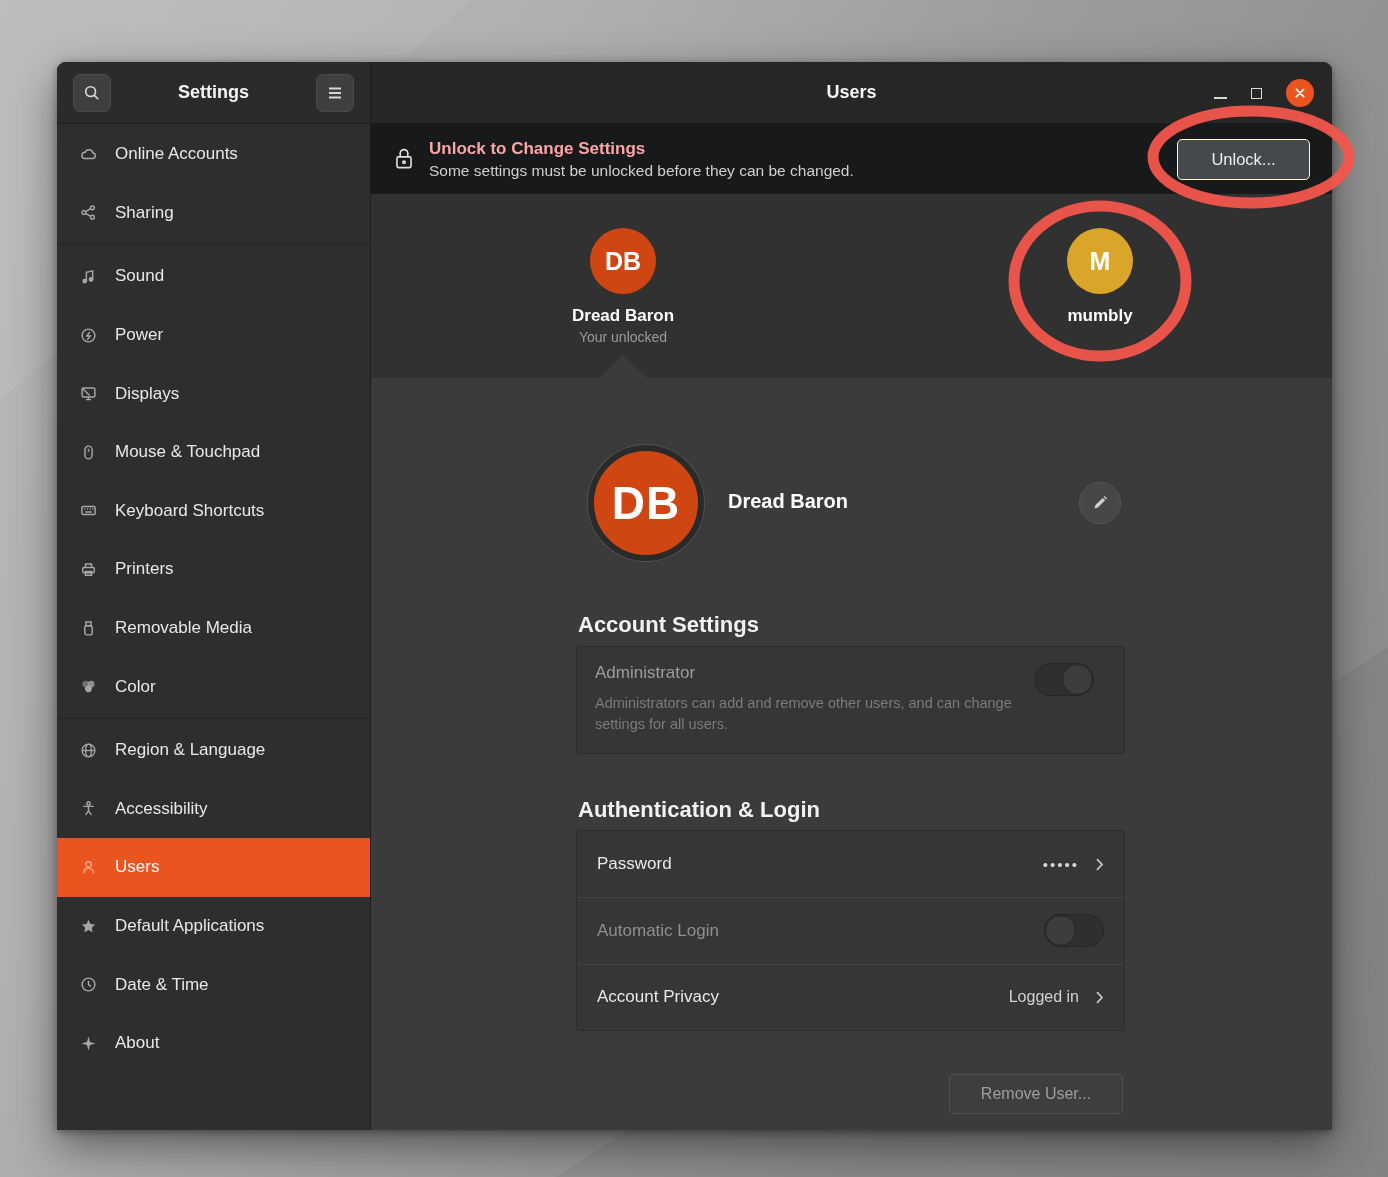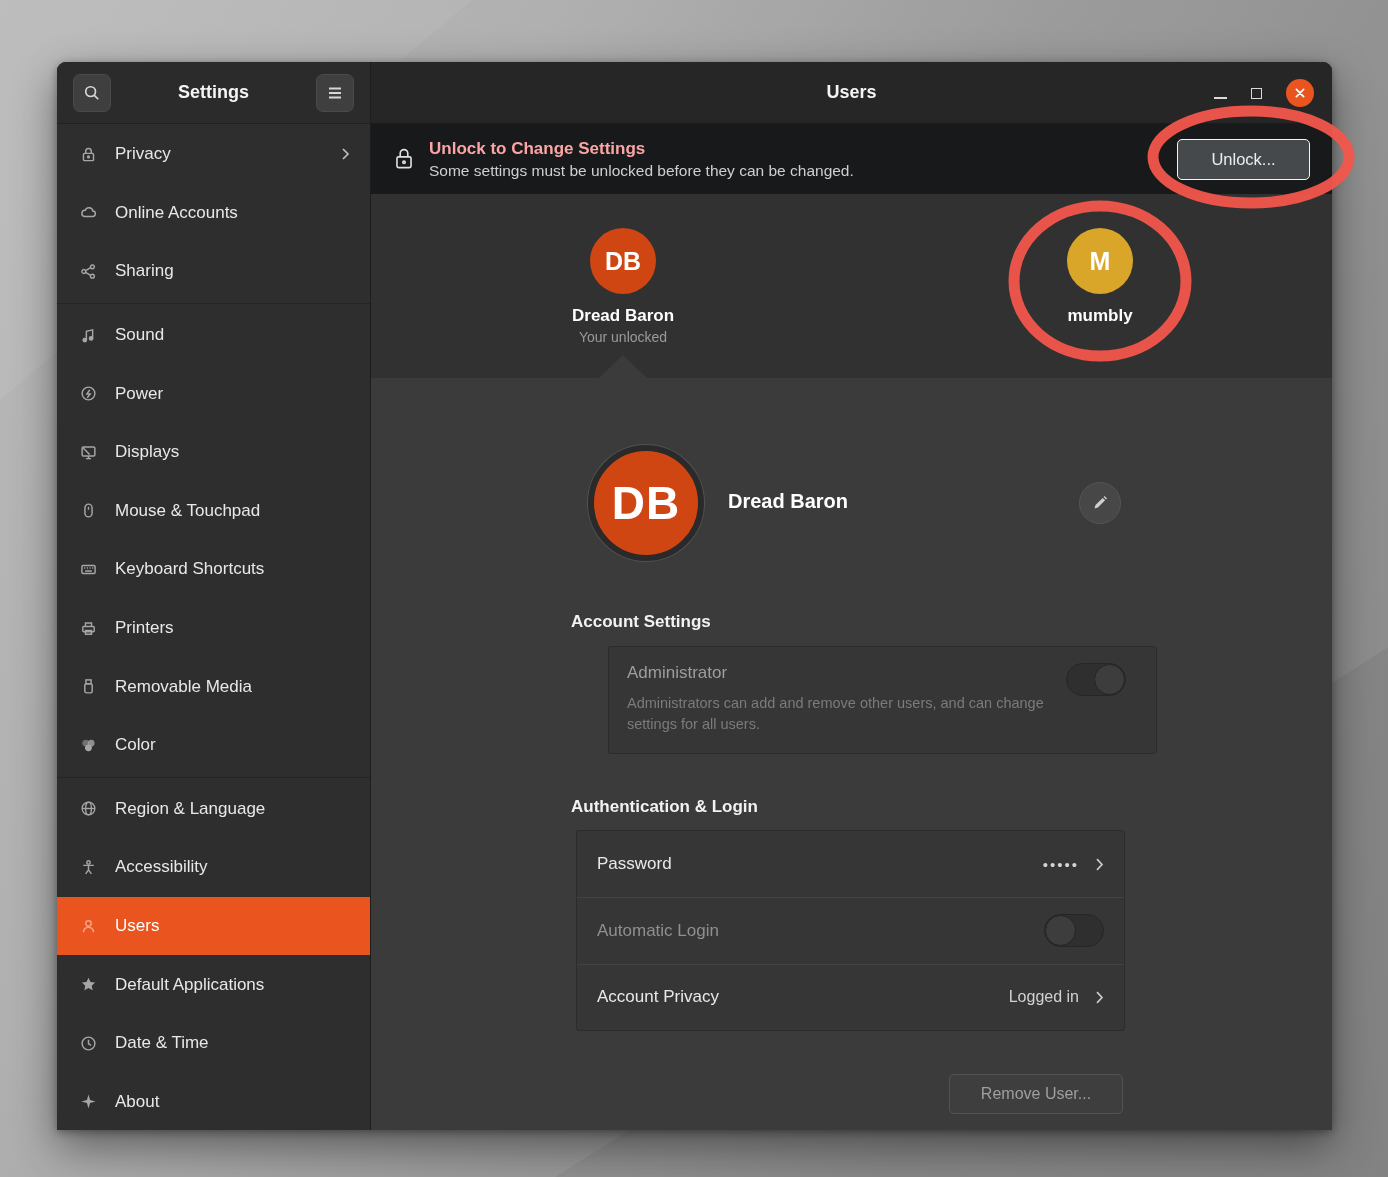--- a/index.html
+++ b/index.html
@@ -102,29 +102,29 @@
     display:flex; align-items:center; justify-content:center;
     color:#ffffff; font-size:46px; font-weight:bold; letter-spacing:1px; cursor:pointer;
   }
   .profile-name { position:absolute; left:357px; top:112px; color:#ffffff; font-size:20px; font-weight:bold; }
   .edit-btn {
     position:absolute; left:708px; top:104px; width:42px; height:42px; border-radius:50%;
     background:#474747; border:1px solid #555555; display:flex; align-items:center; justify-content:center;
     color:#cfcfcf; cursor:pointer;
   }
 
-  .section-heading { position:absolute; left:200px; color:#f2f2f2; font-size:17px; font-weight:bold; }
+  .section-heading { position:absolute; left:207px; color:#f2f2f2; font-size:22px; font-weight:bold; }
   .h-account { top:234px; }
   .h-auth { top:419px; }
 
   .card {
     position:absolute; left:205px; width:549px; background:#363636;
     border:1px solid #2c2c2c; border-radius:3px;
   }
-  .card-account { top:268px; height:108px; padding:16px 18px;margin-left:32px; }
+  .card-account { top:268px; height:108px; padding:16px 18px; }
   .admin-label { color:#9d9d9d; font-size:17px; }
   .admin-desc { margin-top:10px; color:#7b7b7b; font-size:14.5px; line-height:21px; }
 
   .switch {
     position:relative; width:60px; height:33px; border-radius:17px;
     background:#2f2f2f; border:1px solid #262626; cursor:pointer; flex:none;
   }
   .switch .knob {
     position:absolute; top:0px; width:31px; height:31px; border-radius:50%;
     background:#3d3d3d; border:1px solid #262626;
@@ -175,35 +175,20 @@
           <span style="display:flex">
             <svg width="16" height="14" viewBox="0 0 16 14" stroke="#d6d6d6" stroke-width="1.8">
               <path d="M2 2.5h12M2 7h12M2 11.5h12"></path>
             </svg>
           </span>
         </div>
       </div>
 
       <div class="side-list">
 
-        <div class="side-row">
-          <span class="s-icon">
-            <svg width="19" height="19" viewBox="0 0 17 17" fill="none" stroke="currentColor" stroke-width="1.3">
-              <rect x="4" y="7.5" width="9" height="6.5" rx="1"></rect>
-                <path d="M6 7.5V5.6a2.5 2.5 0 0 1 5 0v1.9"></path>
-                <circle cx="8.5" cy="10.7" r=".8"></circle>
-            </svg>
-            </span>
-          <span class="s-label">Privacy</span>
-          <span class="side-chevron">
-            <svg width="9" height="14" viewBox="0 0 9 14" fill="none" stroke="currentColor" stroke-width="1.7">
-                <path d="M2 2l5 5-5 5"></path>
-              </svg>
-            </span>
-        </div>
 
         <div class="side-row">
           <span class="s-icon">
             <svg width="19" height="19" viewBox="0 0 17 17" fill="none" stroke="currentColor" stroke-width="1.3">
               <path d="M5 12h7a2.4 2.4 0 0 0 .4-4.8 3.5 3.5 0 0 0-6.8-.6A2.7 2.7 0 0 0 5 12z"></path>
             </svg>
             </span>
           <span class="s-label">Online Accounts</span>
         </div>
 

